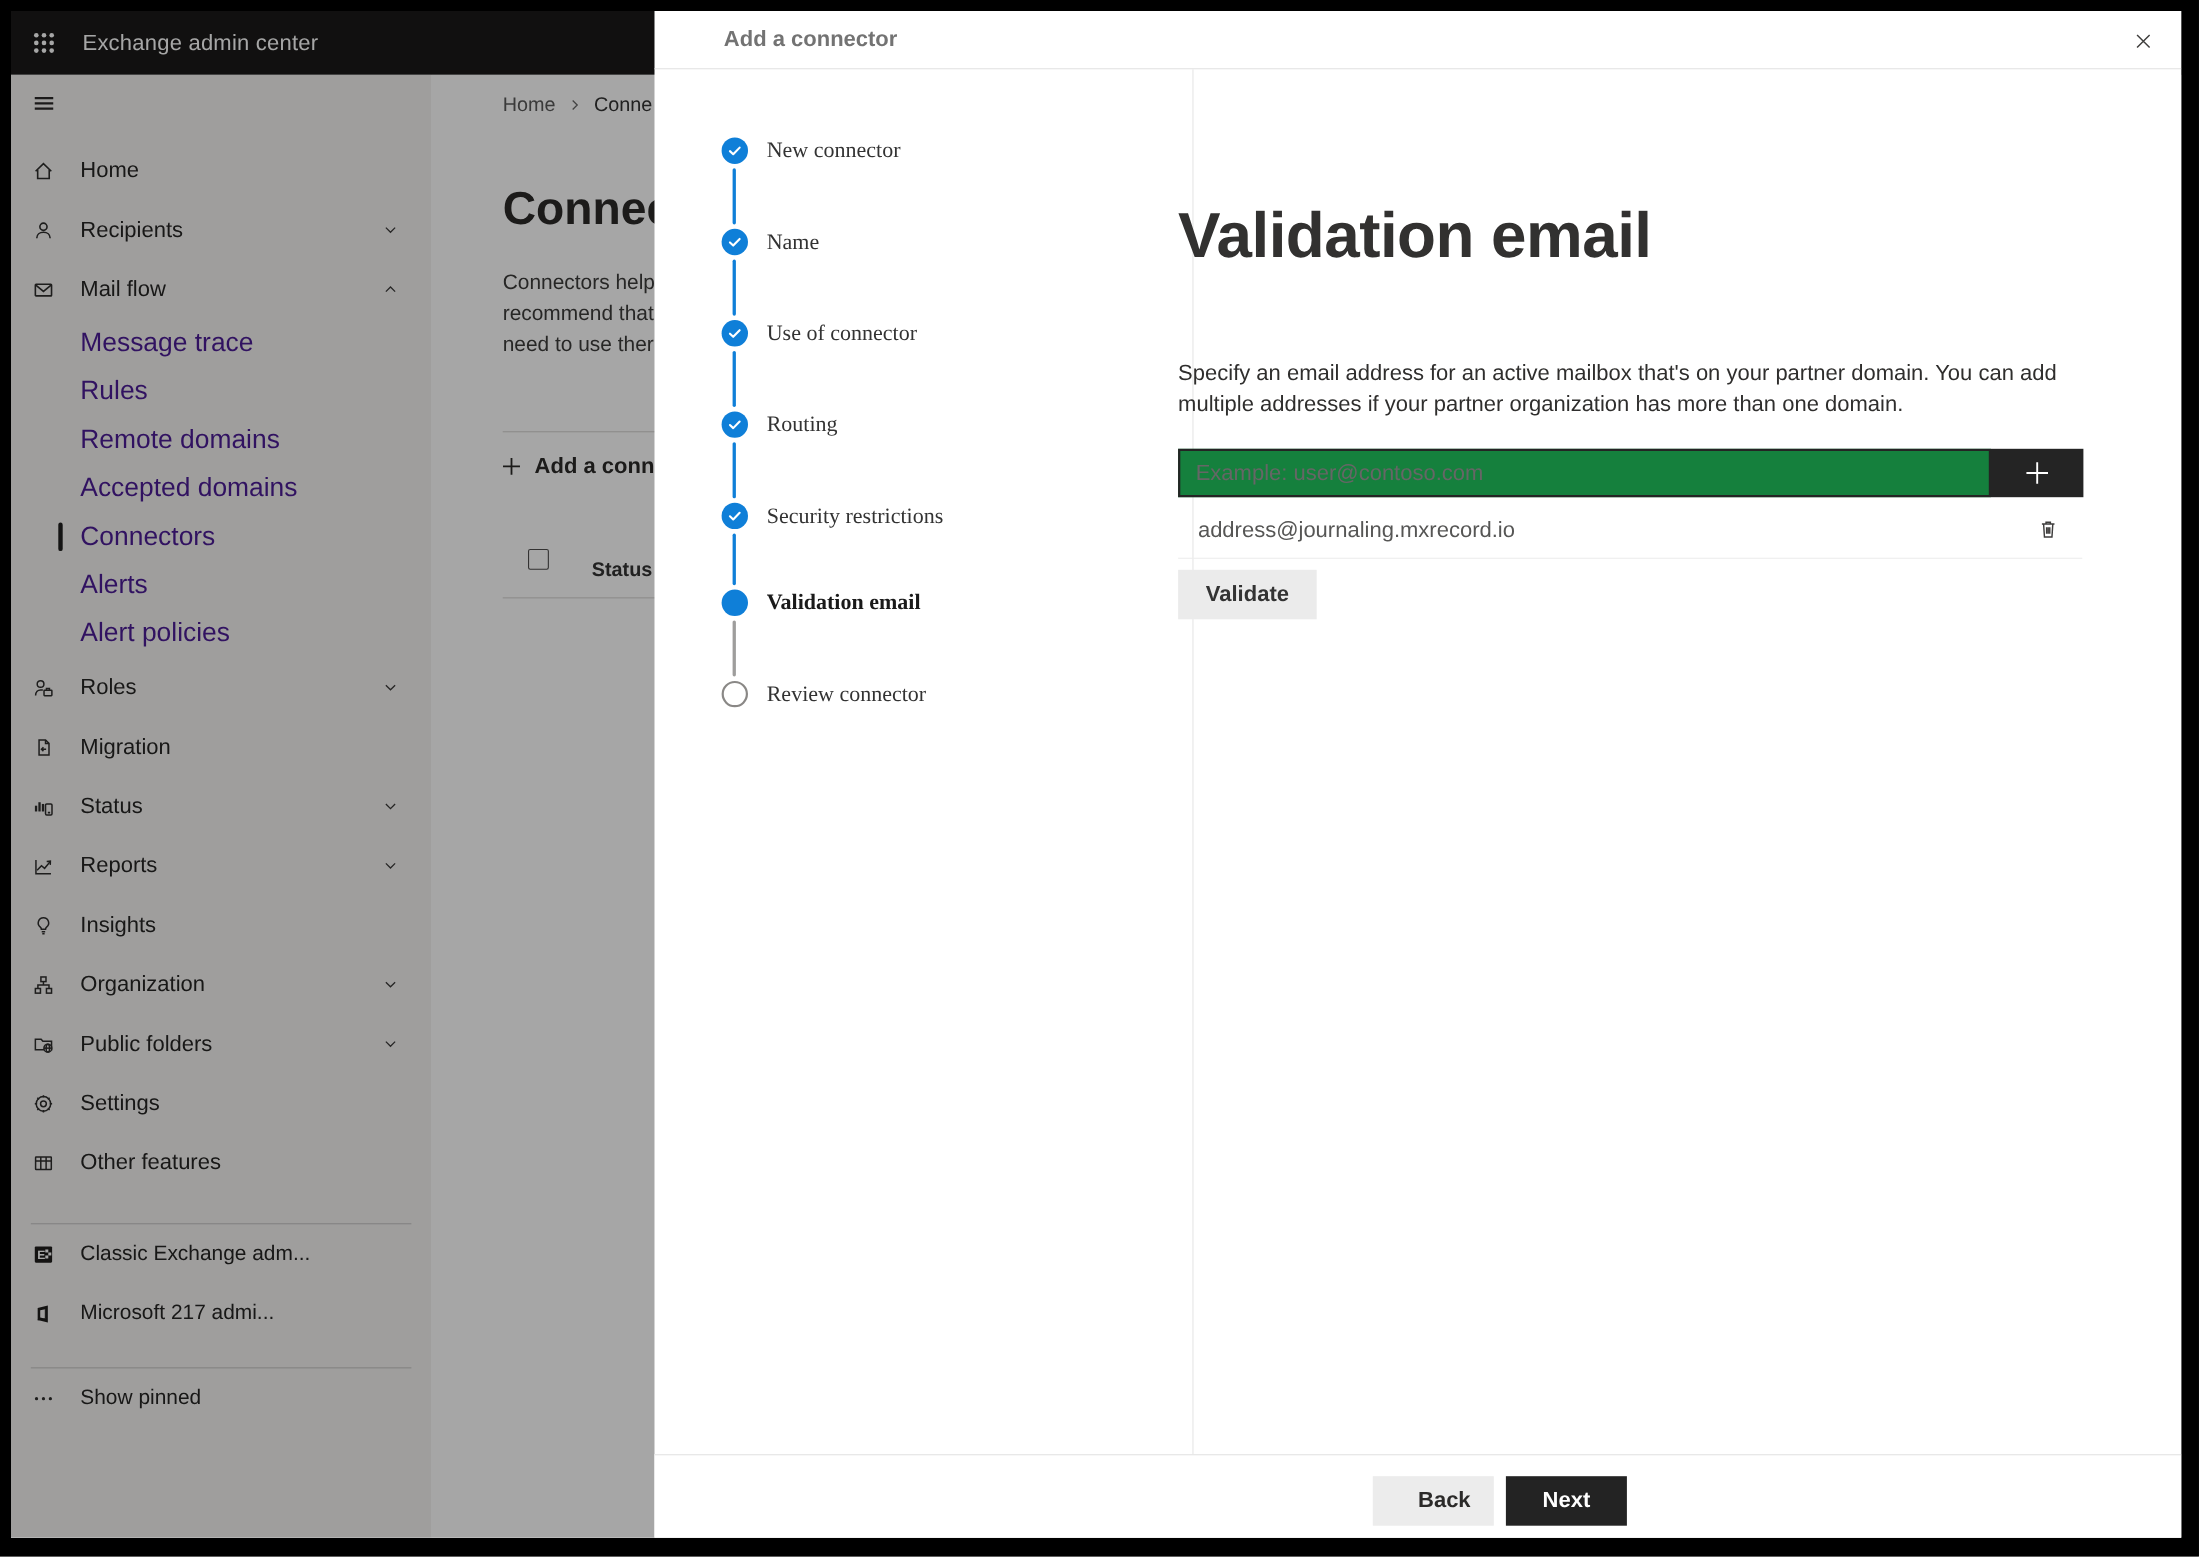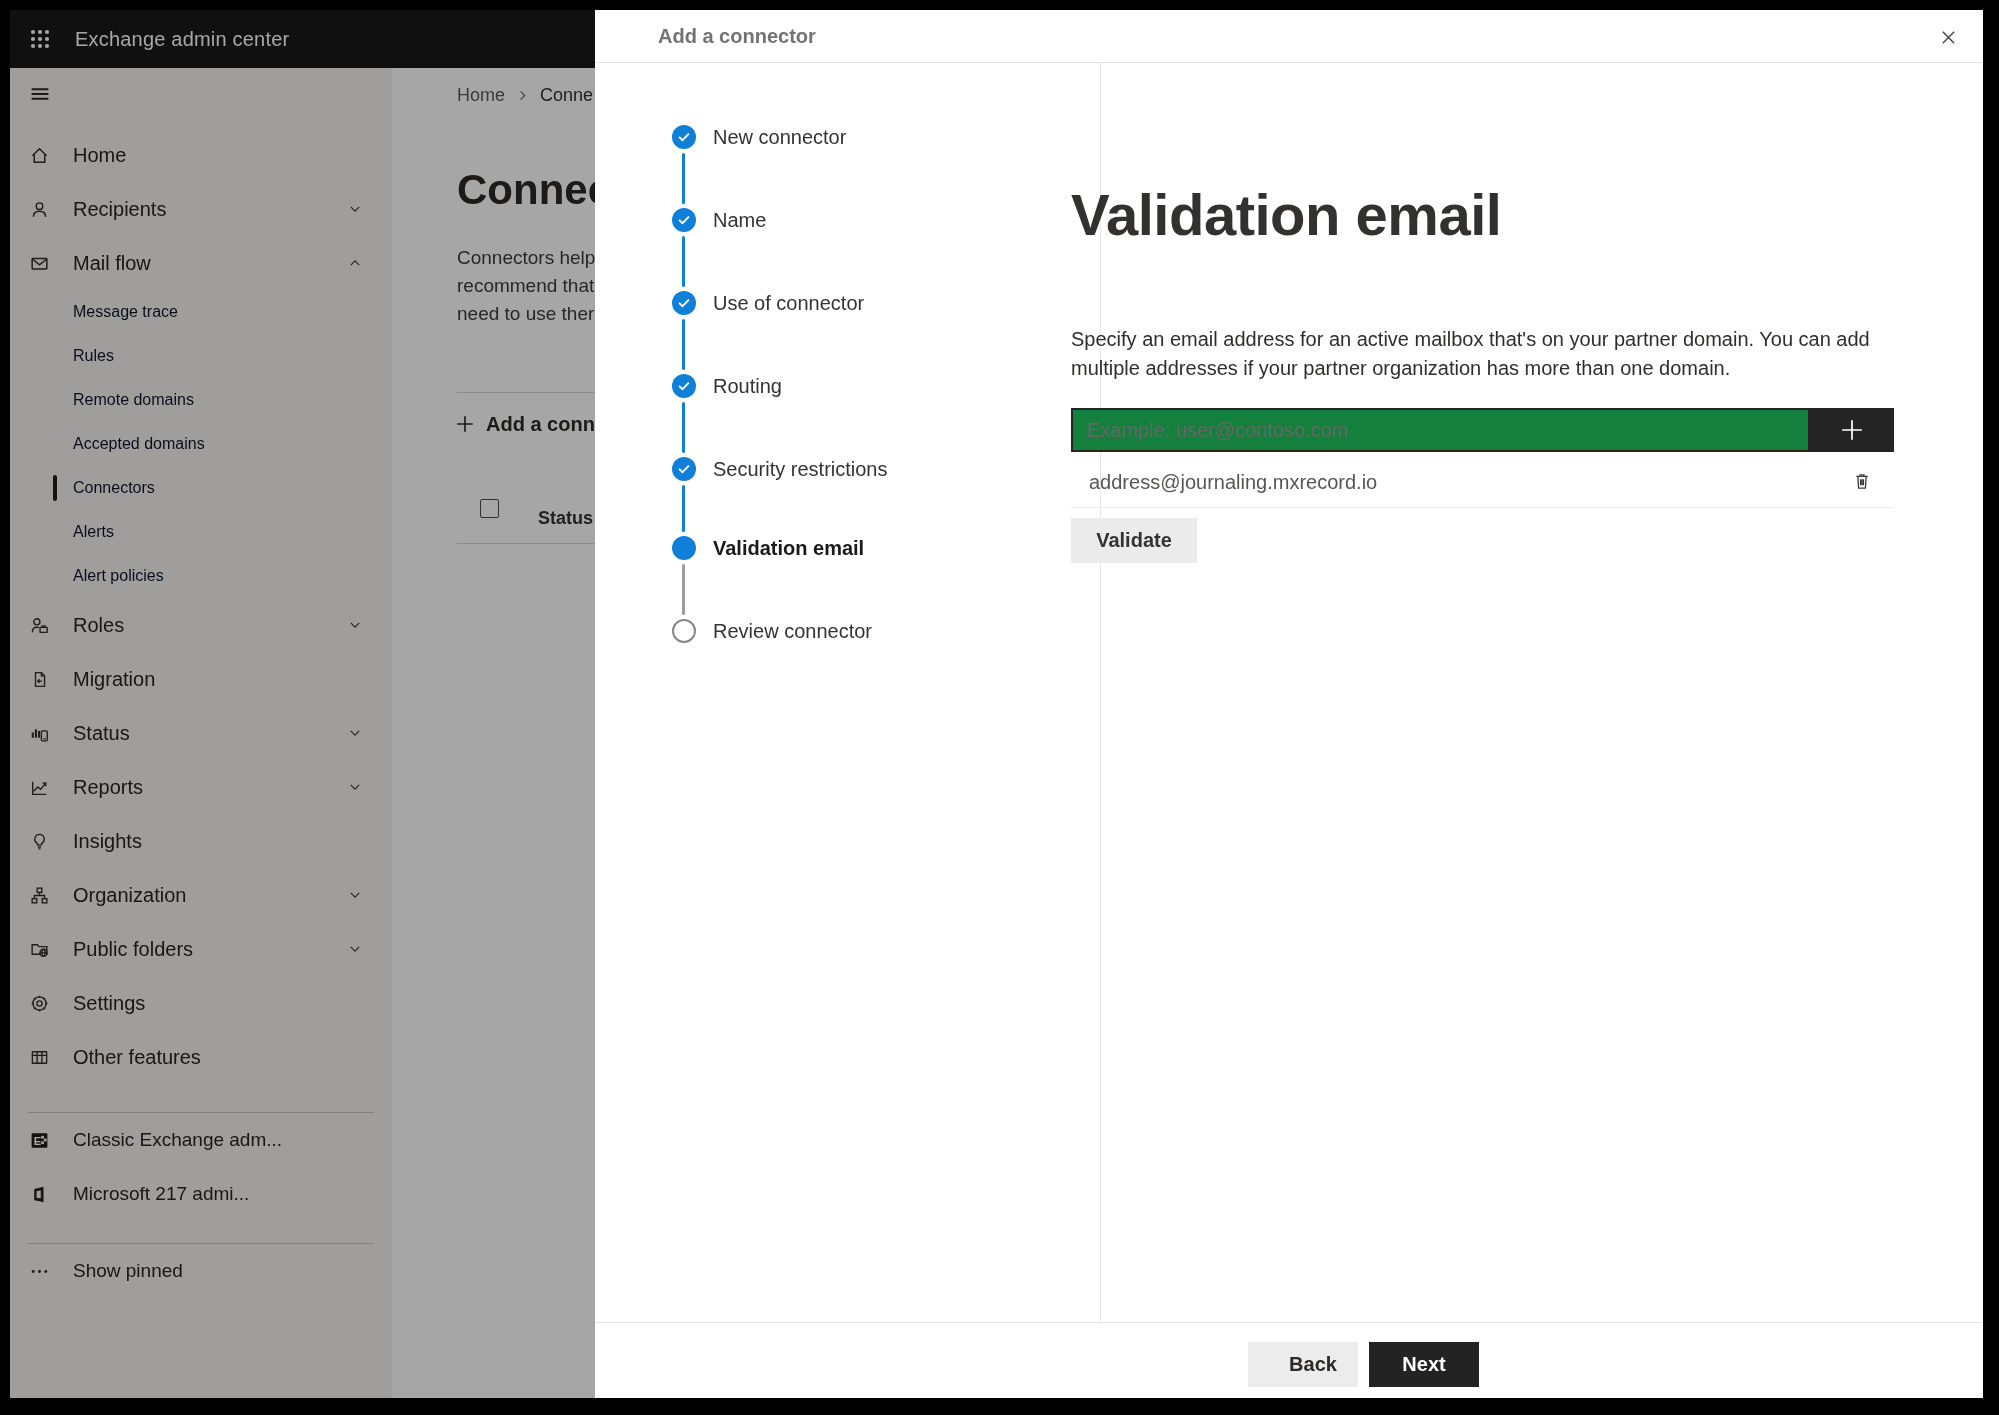--- a/index.html
+++ b/index.html
@@ -11,21 +11,21 @@
   .topbar { position:absolute; left:0; top:0; width:100%; height:58px; background:#1b1a19; display:flex; align-items:center; z-index:1; }
   .waffle-btn { width:40px; height:40px; margin-left:10px; display:flex; align-items:center; justify-content:center; cursor:pointer; }
   .topbar-title { color:#ffffff; font-size:20px; margin-left:15px; letter-spacing:.2px; }
 
   
   .sidebar { position:absolute; left:0; top:58px; width:382px; bottom:0; background:#f4f3f2; overflow:hidden; z-index:1; display:flex; flex-direction:column; }
   .burger-row { height:52px; display:flex; align-items:center; padding-left:18px; }
   .nav-item { height:54px; display:flex; align-items:center; padding-left:18px; color:#262524; font-size:20px; cursor:pointer; position:relative; }
   .nav-item .ic { width:22px; height:22px; display:flex; align-items:center; justify-content:center; flex:0 0 22px; }
   .nav-item .lbl { margin-left:23px; white-space:nowrap; }
-  .nav-child { height:44px; display:flex; align-items:center; padding-left:63px; color:#0f172a; font-size:16px; cursor:pointer; position:relative; }
+  .nav-child { height:44px; display:flex; align-items:center; padding-left:63px; color:#4c1d95; font-size:24px; cursor:pointer; position:relative; }
   .nav-child.selected::before { content:""; position:absolute; left:43px; top:50%; margin-top:-13px; width:4px; height:26px; background:#20201f; border-radius:2px; }
   .chev { margin-left:auto; margin-right:30px; display:flex; }
   .first-item { margin-top:8px; }
   .side-div { height:1px; background:#c9c8c6; margin:28px 18px 0 18px; }
   .side-div2 { height:1px; background:#c9c8c6; margin:22px 18px 0 18px; }
   .foot-item { height:54px; display:flex; align-items:center; padding-left:18px; color:#262524; font-size:19px; cursor:pointer; }
   .foot-item .ic { width:22px; height:22px; display:flex; align-items:center; justify-content:center; flex:0 0 22px; }
   .foot-item .lbl { margin-left:23px; white-space:nowrap; }
 
   
@@ -41,21 +41,21 @@
   .main-div2 { position:absolute; left:65px; top:475px; width:400px; height:1px; background:#d7d6d4; }
 
   
   .overlay { position:absolute; inset:0; background:rgba(0,0,0,.35); z-index:2; }
   .modal { position:absolute; left:585px; top:0; width:1388px; height:1388px; background:#fff; z-index:3; }
   .modal-hd { position:absolute; left:0; top:0; width:100%; height:53px; border-bottom:1px solid #e3e3e3; display:flex; align-items:center; }
   .modal-title { margin-left:63px; font-size:20px; font-weight:700; color:#737373; }
   .close-btn { position:absolute; right:22px; top:14px; width:26px; height:26px; display:flex; align-items:center; justify-content:center; cursor:pointer; }
 
   
-  .wizard { position:absolute; left:16px; top:53px; width:490px; bottom:76px; border-right:1px solid #e6e6e6; }
+  .wizard { position:absolute; left:0; top:53px; width:490px; bottom:76px; border-right:1px solid #e6e6e6;font-family:Liberation Serif, serif; }
   .step-circle { position:absolute; left:61px; width:24px; height:24px; border-radius:50%; display:flex; align-items:center; justify-content:center; }
   .step-circle.complete, .step-circle.current { background:#0f7fd8; }
   .step-circle.upcoming { background:#fff; border:2px solid #8a8886; }
   .step-lbl { position:absolute; left:102px; font-size:20px; color:#333; line-height:26px; white-space:nowrap; cursor:pointer; }
   .step-lbl.current { font-weight:700; color:#1a1a1a; }
   .step-line { position:absolute; left:71px; width:3px; border-radius:2px; }
   .step-line.blue { background:#0f7fd8; }
   .step-line.gray { background:#9e9d9c; }
 
   

